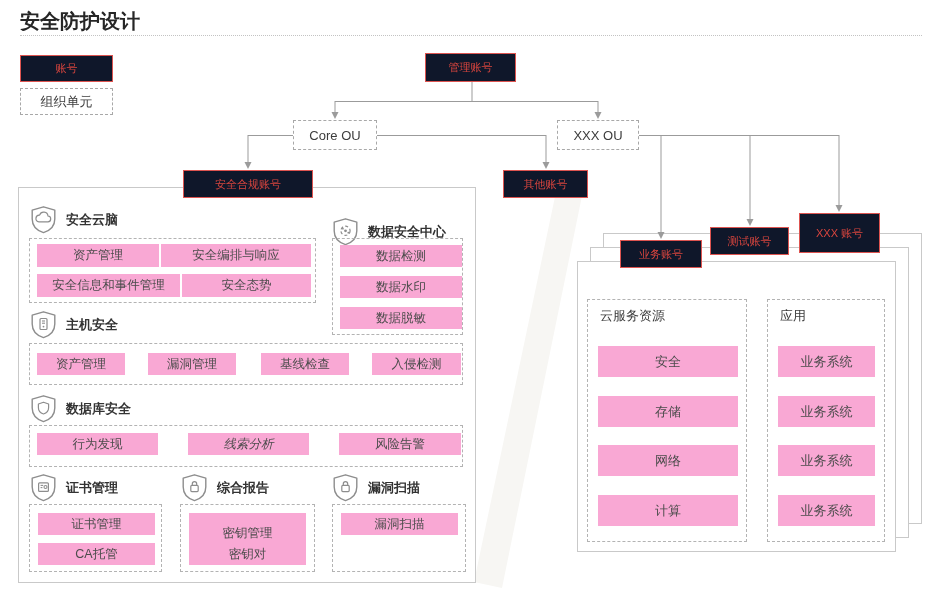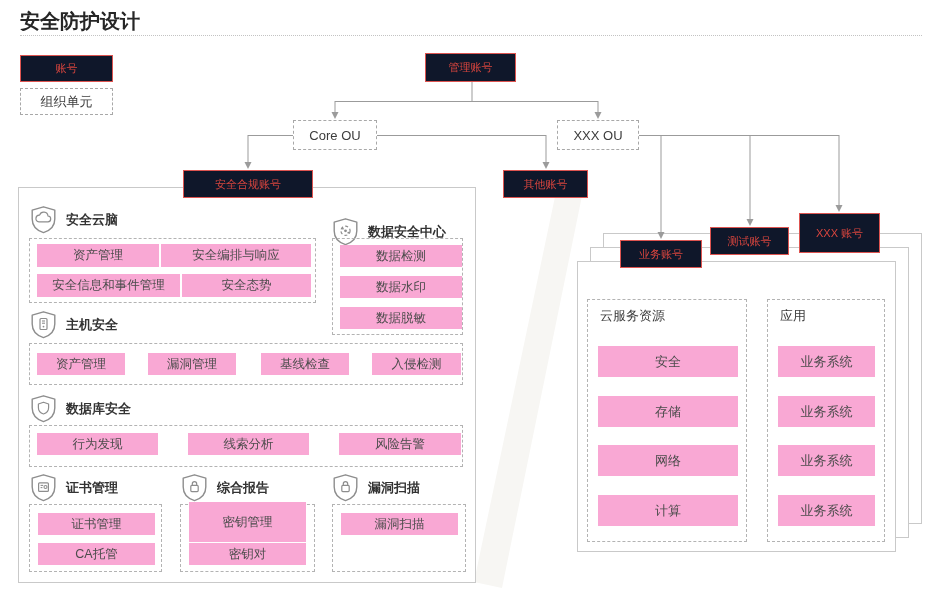--- a/index.html
+++ b/index.html
@@ -134,21 +134,21 @@
     <span class="icon">
       <svg width="27" height="29" viewBox="0 0 27 29">
         <path d="M13.5 1.8 L24.8 5.2 V14 C24.8 20.8 20.3 25.5 13.5 27.6 C6.7 25.5 2.2 20.8 2.2 14 V5.2 Z" fill="#fff" stroke="#8d8d8d" stroke-width="1.4" stroke-linejoin="round"></path>
         <path d="M13.5 8.2 L18.6 10 V13.8 C18.6 16.9 16.6 19 13.5 20 C10.4 19 8.4 16.9 8.4 13.8 V10 Z" fill="none" stroke="#8d8d8d" stroke-width="1.2" stroke-linejoin="round"></path>
       </svg>
       </span>
     <span>数据库安全</span>
   </div>
   <div class="dashed-box" style="left:29px;top:425px;width:434px;height:42px;"></div>
   <div class="gitem" style="left:37px;top:433px;width:121px;height:22px;">行为发现</div>
-  <div class="gitem" style="left:188px;top:433px;width:121px;height:22px;">线索分析</div>
+  <div class="gitem" style="left:188px;top:433px;width:121px;height:22px;font-style:italic;">线索分析</div>
   <div class="gitem" style="left:339px;top:433px;width:122px;height:22px;">风险告警</div>
 
   <div class="sec-header" style="left:30px;top:473px;">
     <span class="icon">
       <svg width="27" height="29" viewBox="0 0 27 29">
         <path d="M13.5 1.8 L24.8 5.2 V14 C24.8 20.8 20.3 25.5 13.5 27.6 C6.7 25.5 2.2 20.8 2.2 14 V5.2 Z" fill="#fff" stroke="#8d8d8d" stroke-width="1.4" stroke-linejoin="round"></path>
         <rect x="8.6" y="9.8" width="9.8" height="8.6" rx="1" fill="none" stroke="#8d8d8d" stroke-width="1.2"></rect>
         <line x1="10.6" y1="12.4" x2="13.2" y2="12.4" stroke="#8d8d8d" stroke-width="1.1"></line>
         <line x1="10.6" y1="14.6" x2="12.4" y2="14.6" stroke="#8d8d8d" stroke-width="1.1"></line>
         <circle cx="15.5" cy="14" r="1.5" fill="none" stroke="#8d8d8d" stroke-width="1.1"></circle>
@@ -164,21 +164,21 @@
     <span class="icon">
       <svg width="27" height="29" viewBox="0 0 27 29">
         <path d="M13.5 1.8 L24.8 5.2 V14 C24.8 20.8 20.3 25.5 13.5 27.6 C6.7 25.5 2.2 20.8 2.2 14 V5.2 Z" fill="#fff" stroke="#8d8d8d" stroke-width="1.4" stroke-linejoin="round"></path>
         <rect x="9.8" y="12.4" width="7.4" height="6.2" rx="1" fill="none" stroke="#8d8d8d" stroke-width="1.2"></rect>
         <path d="M11.3 12.4 V10.9 a2.2 2.2 0 0 1 4.4 0 V12.4" fill="none" stroke="#8d8d8d" stroke-width="1.2"></path>
       </svg>
       </span>
     <span>综合报告</span>
   </div>
   <div class="dashed-box" style="left:180px;top:504px;width:135px;height:68px;"></div>
-  <div class="gitem" style="left:189px;top:502px;width:117px;height:40px;">密钥管理</div>
+  <div class="gitem" style="left:189px;top:513px;width:117px;height:40px;">密钥管理</div>
   <div class="gitem" style="left:189px;top:543px;width:117px;height:22px;">密钥对</div>
 
   <div class="sec-header" style="left:332px;top:473px;">
     <span class="icon">
       <svg width="27" height="29" viewBox="0 0 27 29">
         <path d="M13.5 1.8 L24.8 5.2 V14 C24.8 20.8 20.3 25.5 13.5 27.6 C6.7 25.5 2.2 20.8 2.2 14 V5.2 Z" fill="#fff" stroke="#8d8d8d" stroke-width="1.4" stroke-linejoin="round"></path>
         <rect x="9.8" y="12.4" width="7.4" height="6.2" rx="1" fill="none" stroke="#8d8d8d" stroke-width="1.2"></rect>
         <path d="M11.3 12.4 V10.9 a2.2 2.2 0 0 1 4.4 0 V12.4" fill="none" stroke="#8d8d8d" stroke-width="1.2"></path>
       </svg>
       </span>

